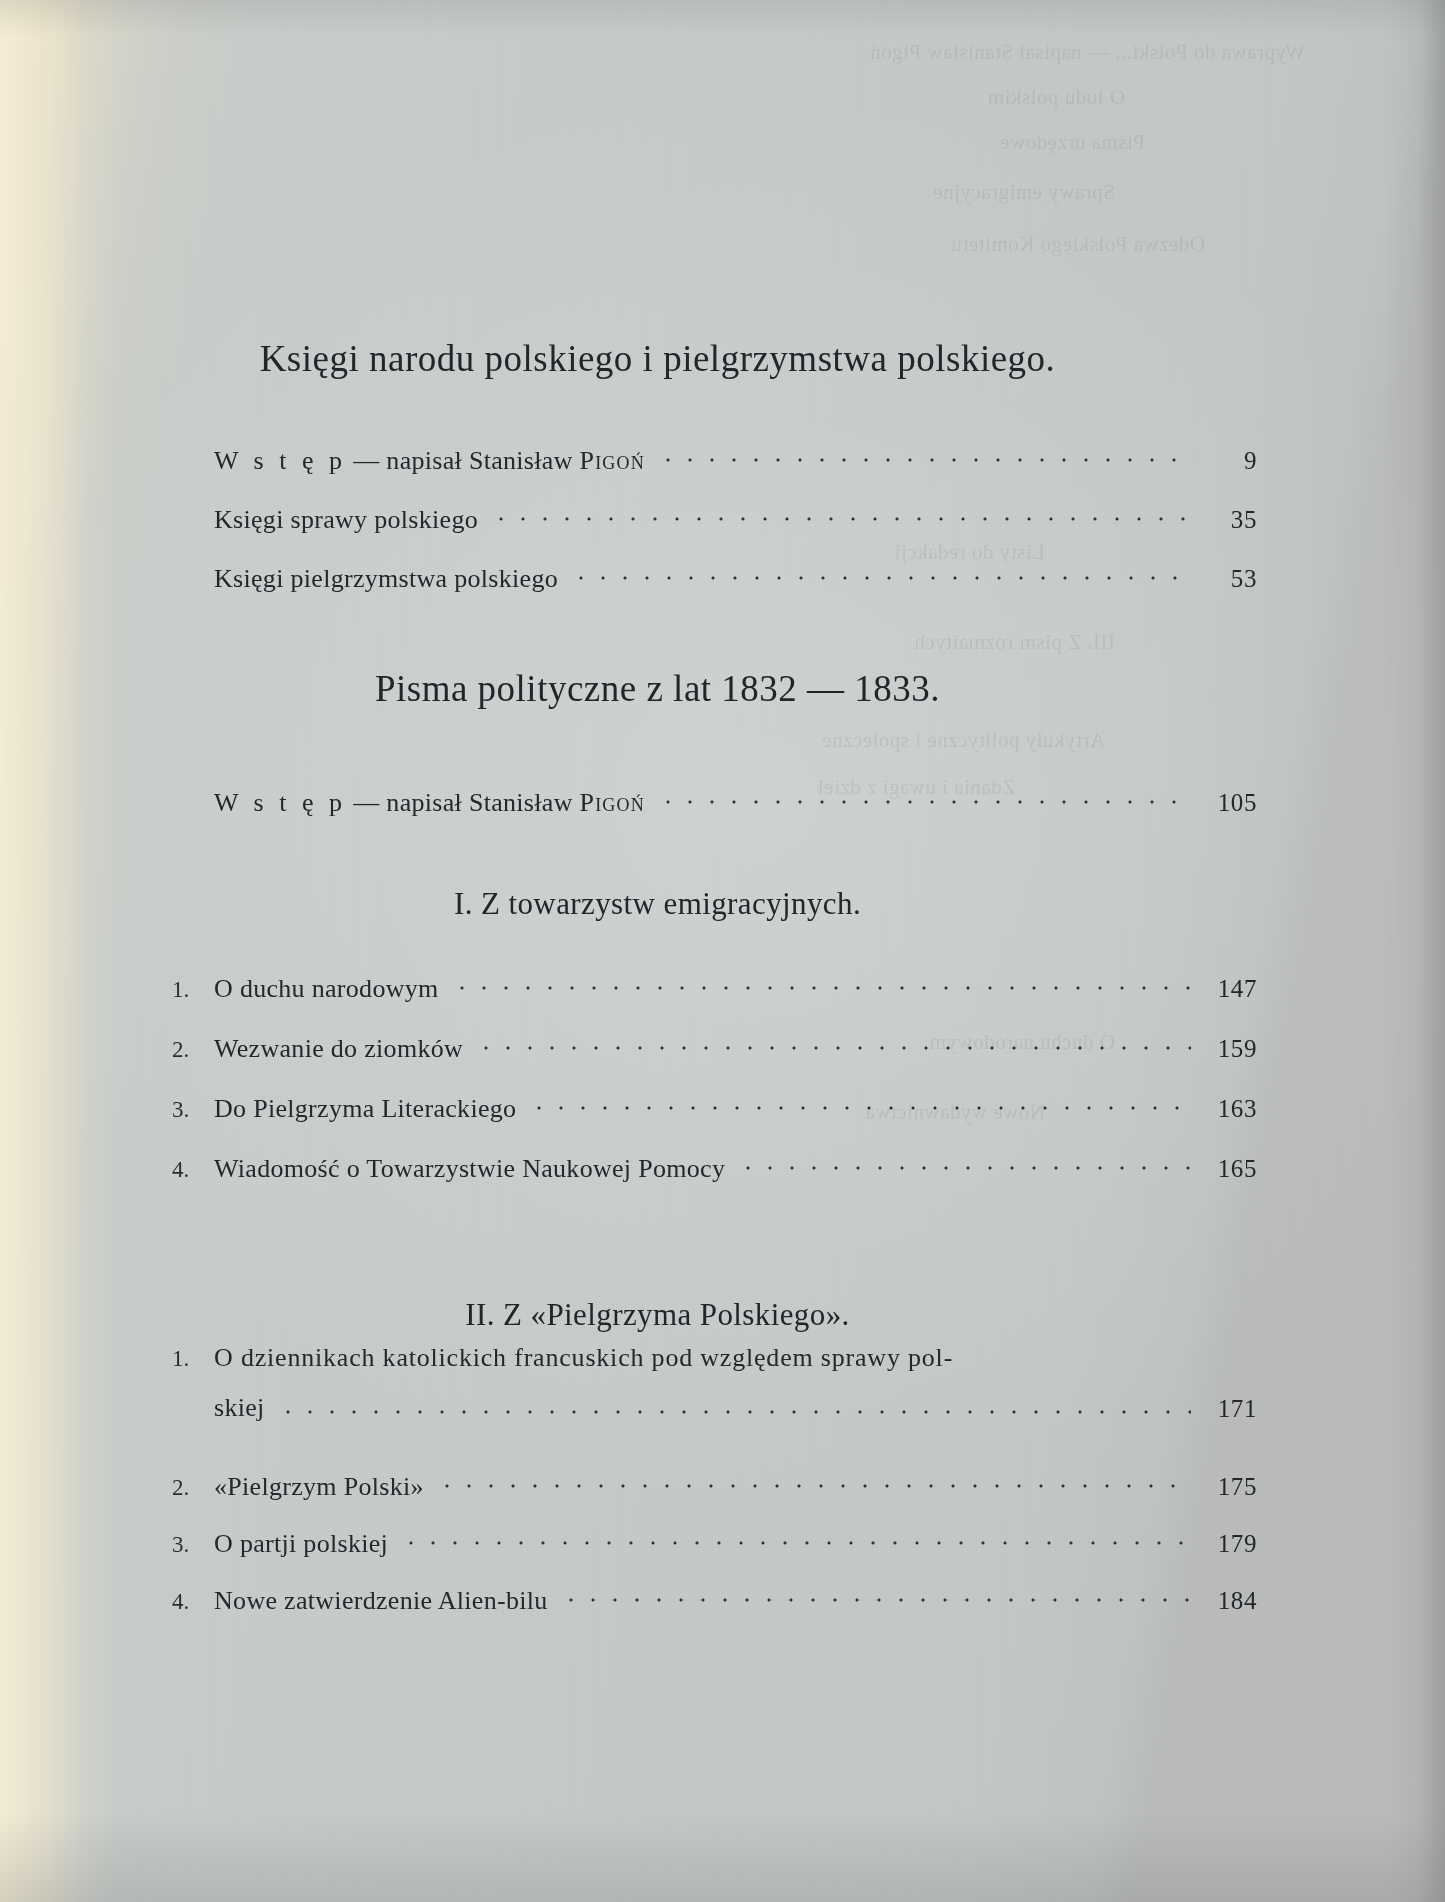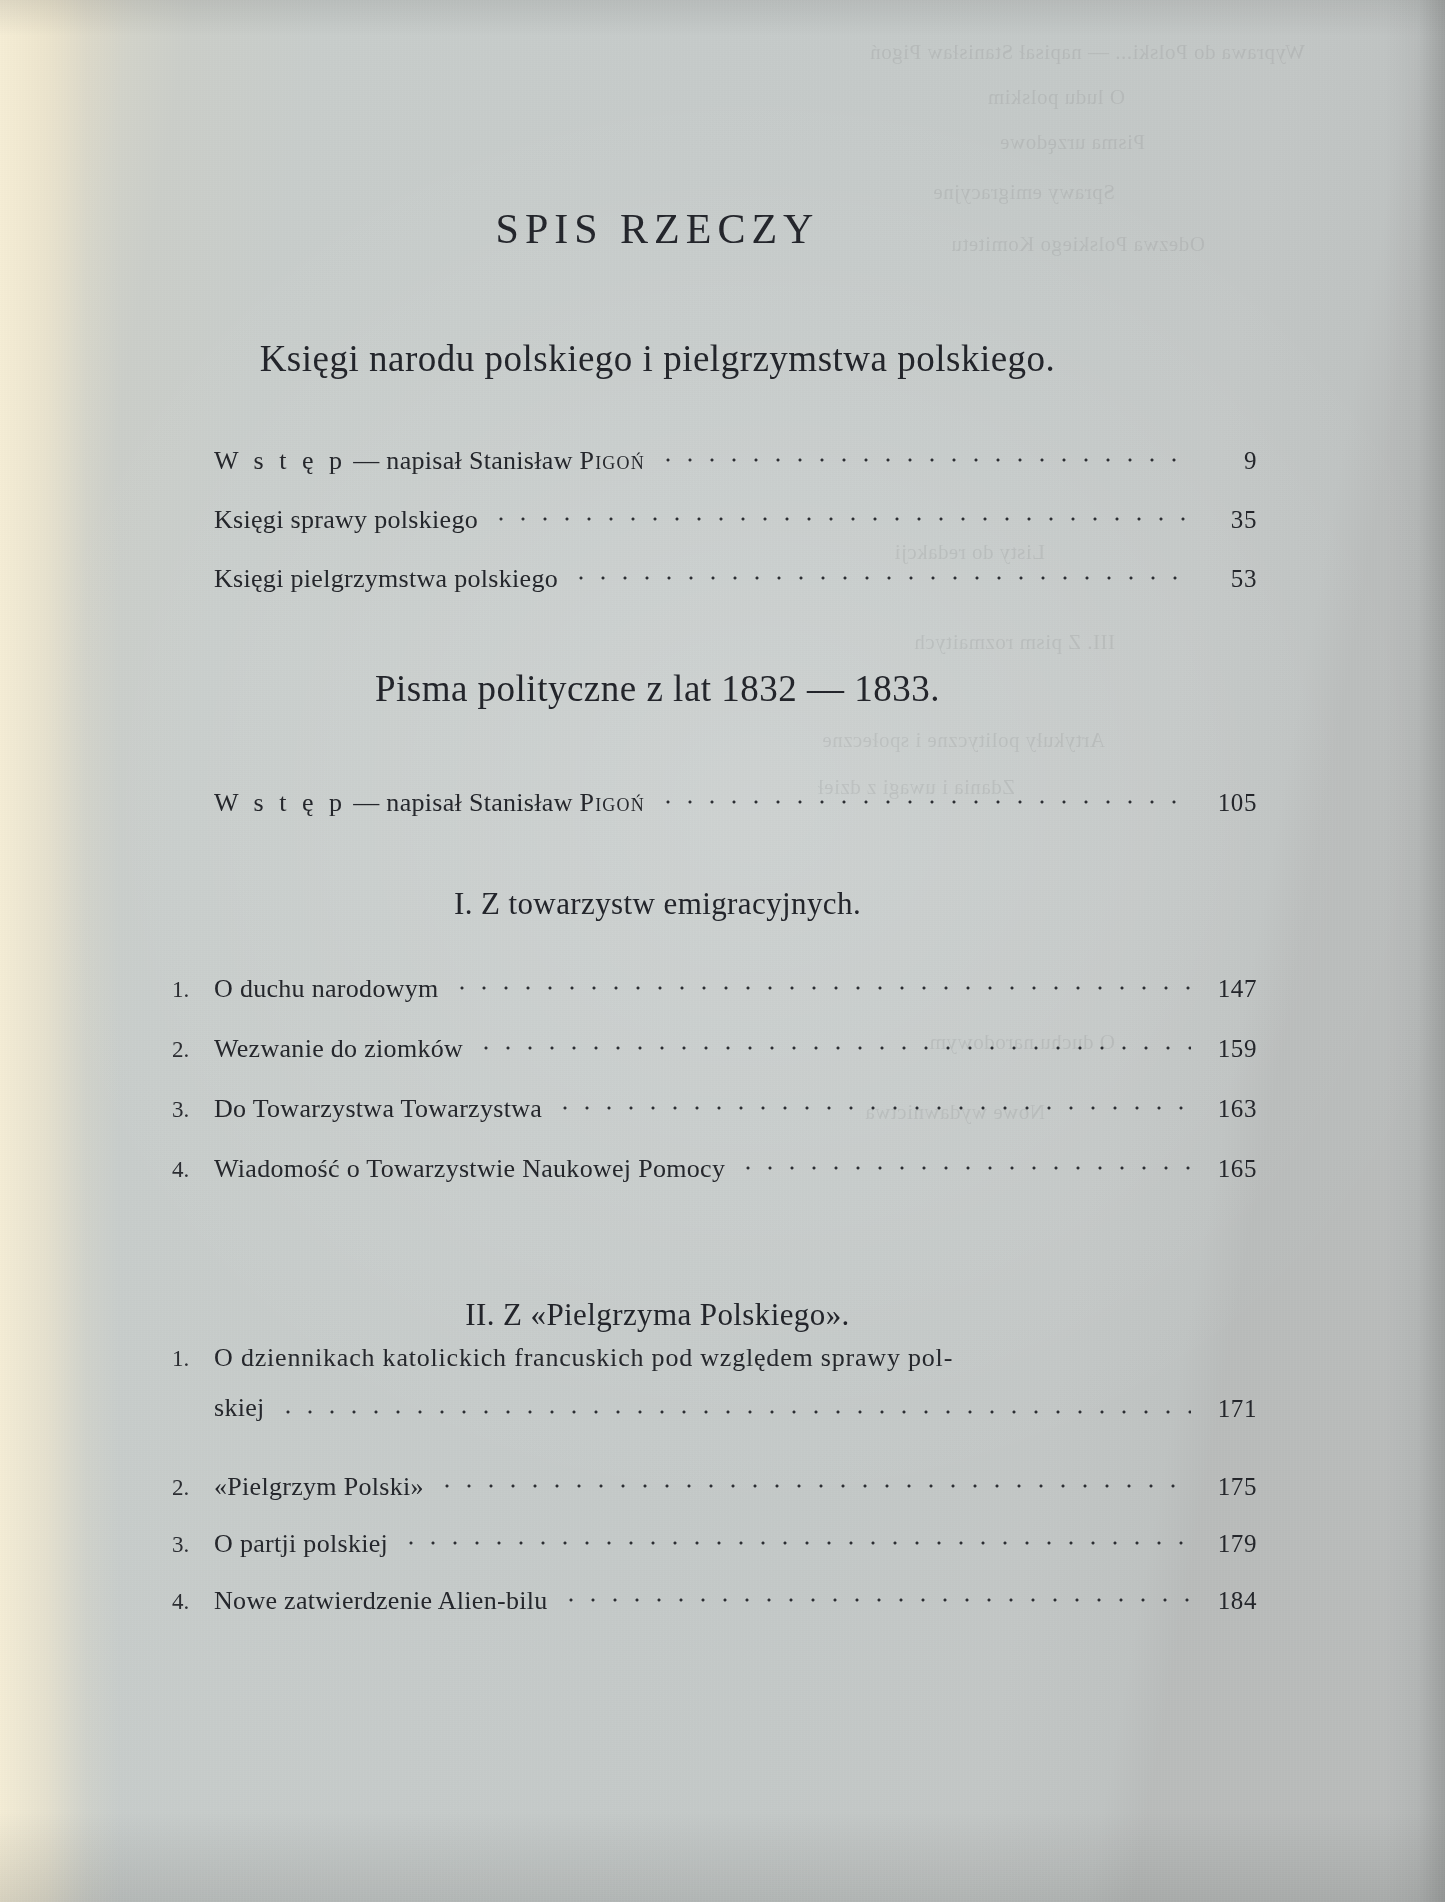--- a/index.html
+++ b/index.html
@@ -221,21 +221,20 @@
   <div class="st-line" style="top:540px; left:400px;">Listy do redakcji</div>
   <div class="st-line" style="top:630px; left:330px;">III. Z pism rozmaitych</div>
   <div class="st-line" style="top:728px; left:340px;">Artykuły polityczne i społeczne</div>
   <div class="st-line" style="top:775px; left:430px;">Zdania i uwagi z dzieł</div>
   <div class="st-line" style="top:1030px; left:330px;">O duchu narodowym</div>
   <div class="st-line" style="top:1100px; left:400px;">Nowe wydawnictwa</div>
 </div>
 
 <div class="content">
 
-  <div class="title-main centered-block">SPIS RZECZY</div>
 
   <div class="sec-title t1 centered-block">Księgi narodu polskiego i pielgrzymstwa polskiego.</div>
 
   <div class="toc g1">
 
     <div class="toc-row">
       <span class="num"></span>
       <span class="label"><span class="spaced">W s t ę p</span><span> — napisał Stanisław </span><span class="sc">Pigoń</span></span>
       <span class="leader"></span>
       <span class="pageno">9</span>
@@ -281,21 +280,21 @@
 
     <div class="toc-row">
       <span class="num">2.</span>
       <span class="label">Wezwanie do ziomków</span>
       <span class="leader"></span>
       <span class="pageno">159</span>
     </div>
 
     <div class="toc-row">
       <span class="num">3.</span>
-      <span class="label">Do Towarzystwa Towarzystwa</span>
+      <span class="label">Do Pielgrzyma Literackiego</span>
       <span class="leader"></span>
       <span class="pageno">163</span>
     </div>
 
     <div class="toc-row">
       <span class="num">4.</span>
       <span class="label">Wiadomość o Towarzystwie Naukowej Pomocy</span>
       <span class="leader"></span>
       <span class="pageno">165</span>
     </div>

